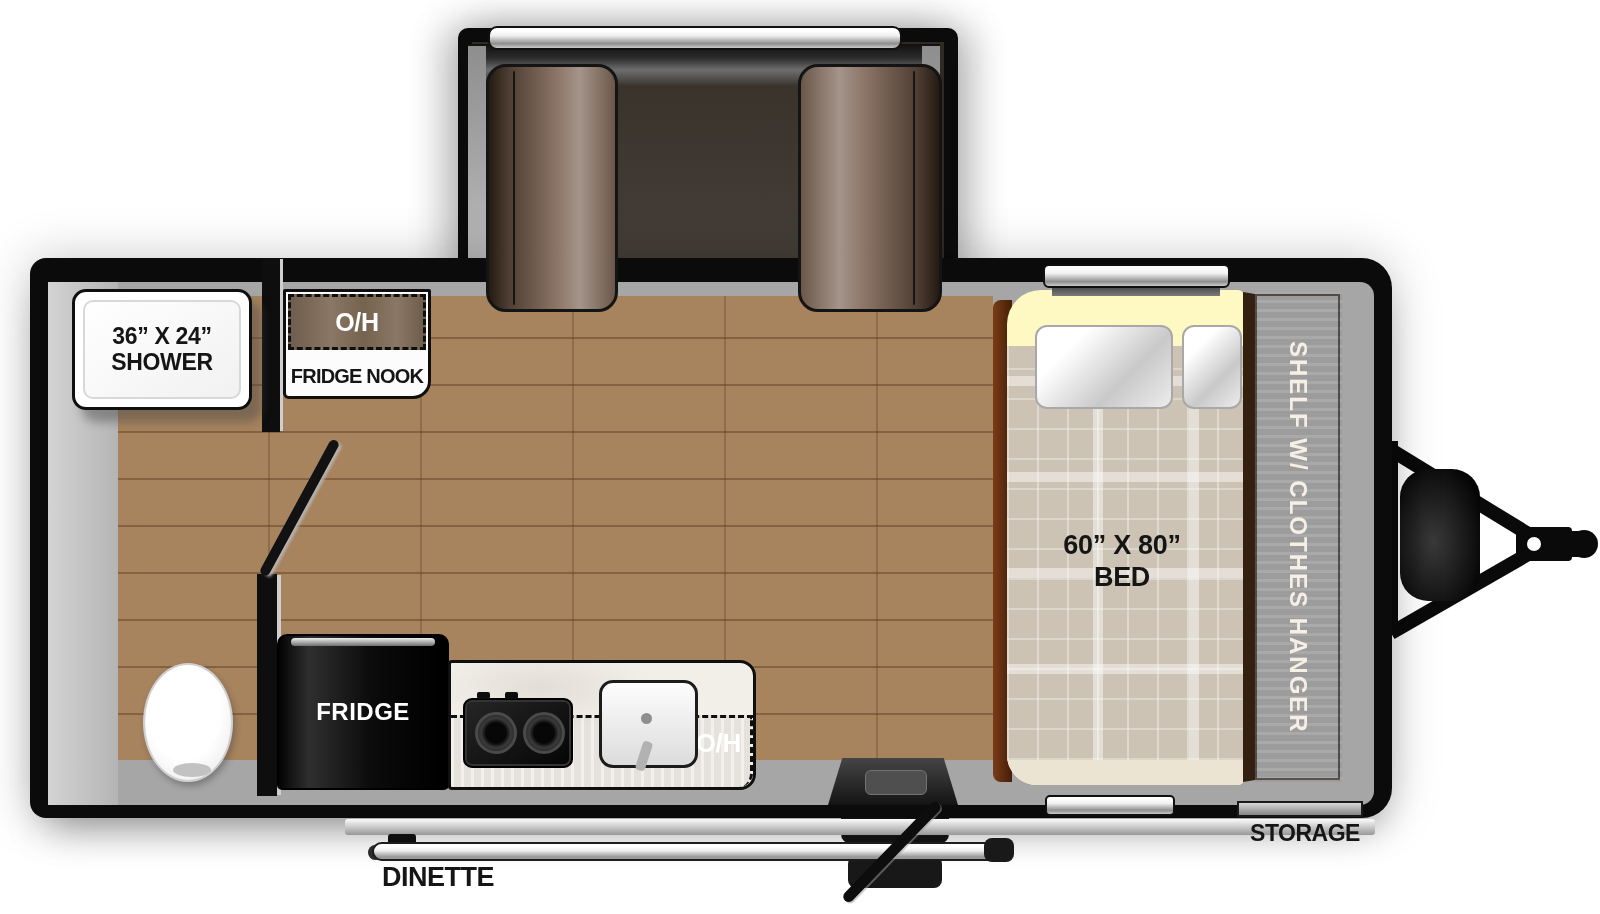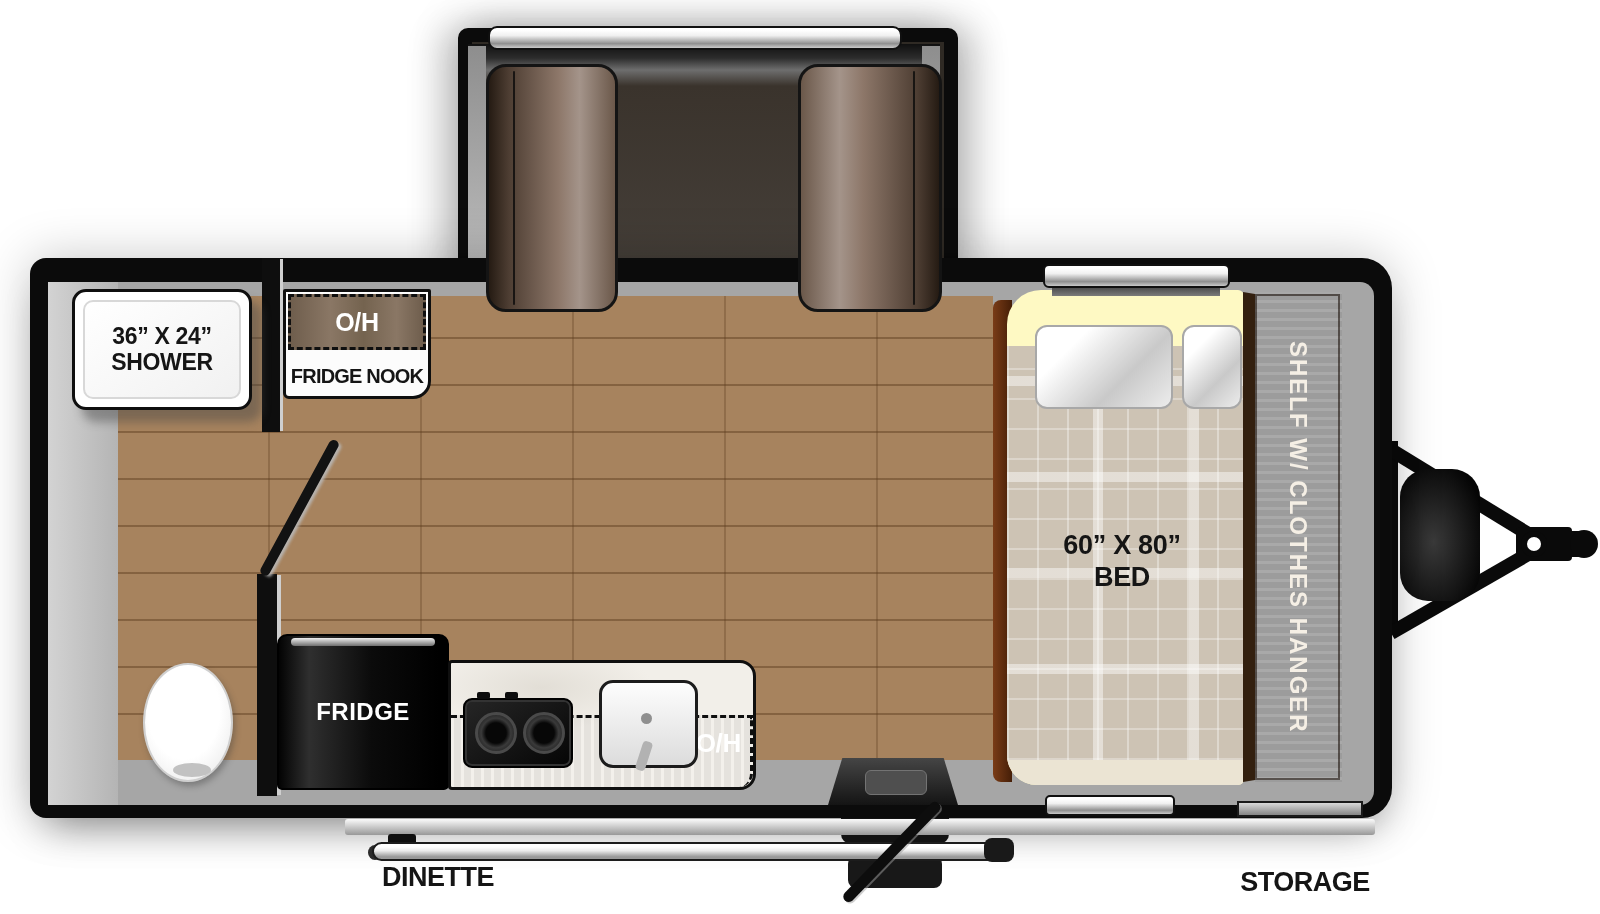--- a/index.html
+++ b/index.html
@@ -129,21 +129,21 @@
   .side-rail{left:345px;top:819px;width:1030px;height:16px;border-radius:3px;
              background:linear-gradient(180deg,#fbfbfb,#989898);}
 
   
   .awning-bar{left:372px;top:842px;width:636px;height:19px;border-radius:10px;border:2px solid #1c1c1c;
               background:linear-gradient(180deg,#ffffff 20%,#ececec 45%,#9a9a9a 85%);box-sizing:border-box;}
   .awning-capL{left:368px;top:845px;width:14px;height:15px;background:#2b2b2b;border-radius:50%;}
   .awning-capR{left:984px;top:838px;width:30px;height:24px;background:#191919;border-radius:8px;}
   .awning-tab{left:388px;top:834px;width:28px;height:11px;background:#0f0f0f;border-radius:3px;}
 
-  .storage-lbl{left:1230px;top:820px;width:150px;font-size:27px;letter-spacing:-0.5px;margin-top:47px;}
+  .storage-lbl{left:1230px;top:820px;width:150px;font-size:23px;letter-spacing:-0.5px;}
   .awning-lbl{left:382px;top:862px;width:160px;font-size:27px;letter-spacing:-0.5px;text-align:left;}
 
   .dinette-lbl{position:absolute;inset:0;font-size:28px;}
   .door{left:263px;top:570px;width:153px;height:10px;background:#121212;border-radius:5px;
         transform:rotate(-61.5deg);transform-origin:left center;box-shadow:0 4px 3px -1px rgba(185,185,185,.9);}
 </style>
 </head>
 <body>
 
 <div class="stage">

